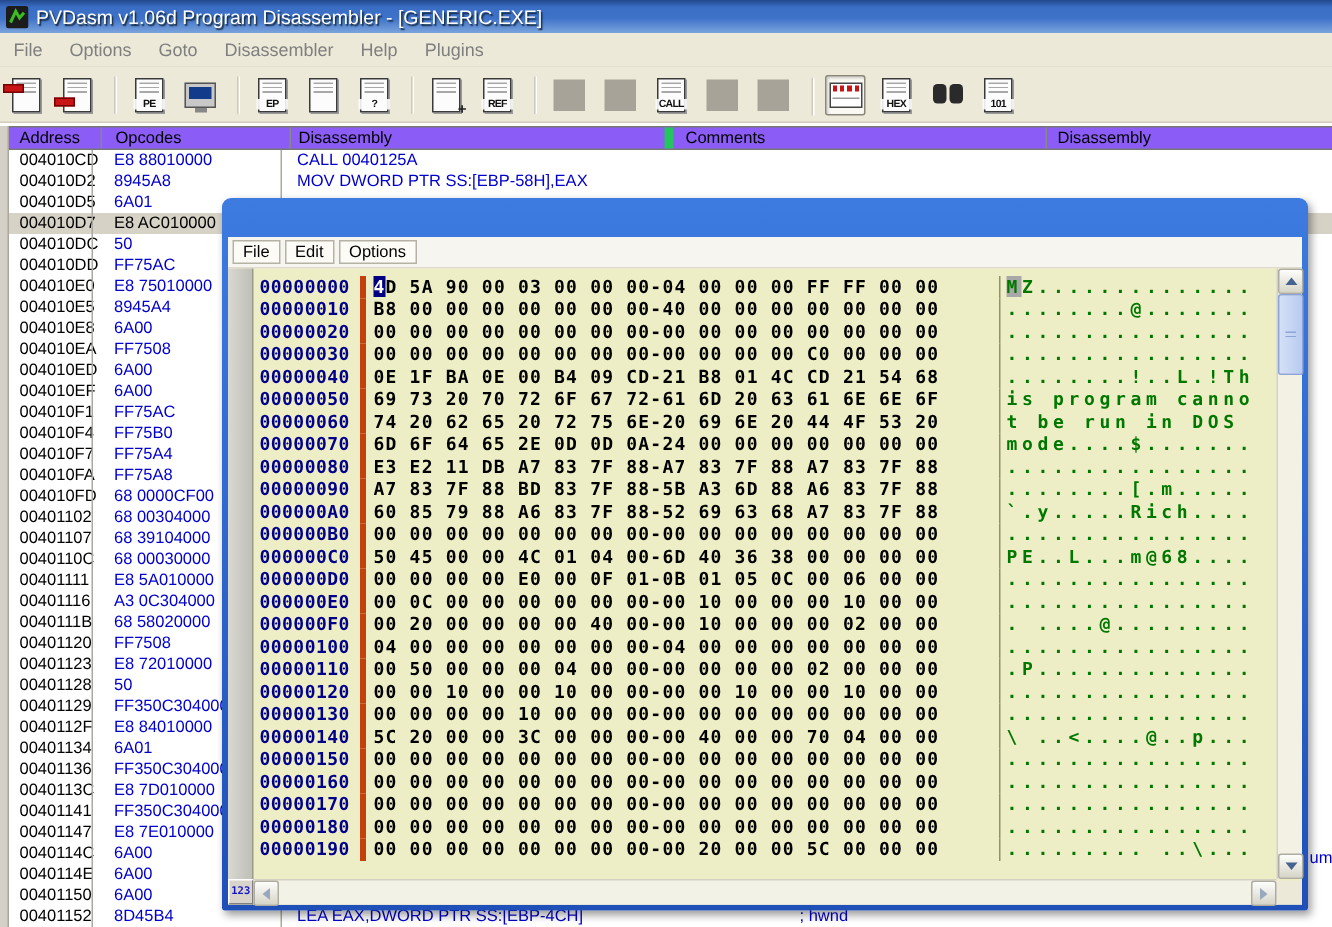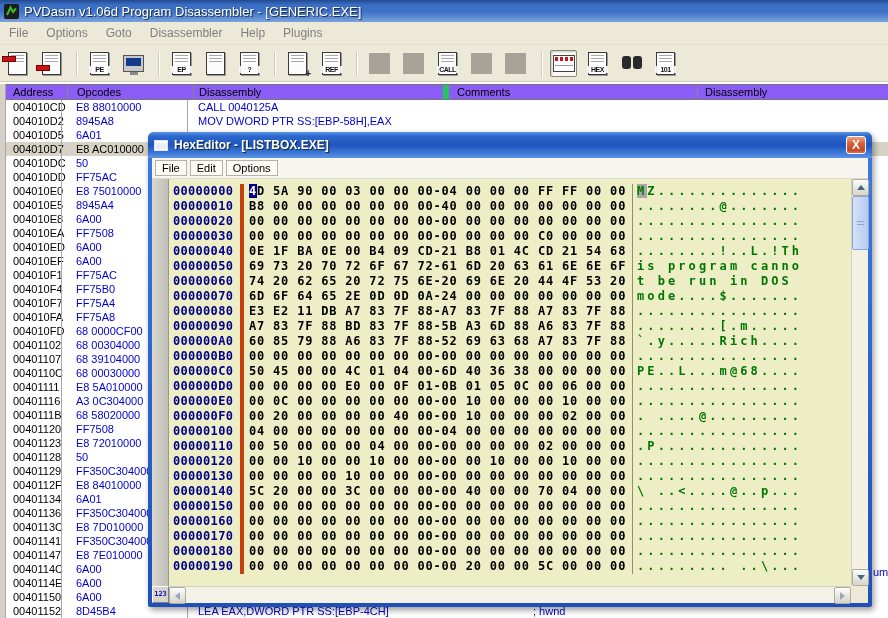--- a/index.html
+++ b/index.html
@@ -91,21 +91,21 @@
   .hexcontent { position:absolute; left:0; top:21px; right:0; bottom:0; background:#EDEDC6; }
   .gutter { position:absolute; left:0; top:0; width:17px; bottom:17px;
     background:linear-gradient(90deg,#D9D9D1,#BFBFB7); border-right:1px solid #9A9A8A; }
   .hexrows { position:absolute; left:18px; top:0; right:17px; bottom:17px; overflow:hidden; padding-top:5px; }
   .hexrow { height:15px; line-height:15px; white-space:pre;
     font-family:"DejaVu Sans Mono",monospace; font-weight:bold; font-size:12px; }
   .off { display:inline-block; width:70px; padding-left:3px; color:#00008B; letter-spacing:0.3px; }
   .bytes { display:inline-block; width:392px; padding-left:5px; letter-spacing:0.8px; color:#000;
     border-left:4px solid #c2410c; }
   .asc { display:inline-block; padding-left:4px; letter-spacing:3.1px; color:#007800;
-    border-left:1px solid #90906A; }
+    border-left:1px solid #90906A;margin-left:34px; }
   .cur { background:#000080; color:#fff; }
   .curA { background:#A8A8A8; }
 
   .vscroll { position:absolute; right:0; top:0; width:17px; bottom:17px; background:#F2F1E4; border-left:1px solid #D3D2C2; }
   .sbtn { position:absolute; width:17px; height:17px; background:linear-gradient(180deg,#FDFDFB,#D7D5C8);
     border:1px solid #AEACA0; border-radius:2px; display:flex; align-items:center; justify-content:center; }
   .sb-up { top:0; left:0; } .sb-down { bottom:0; left:0; }
   .vthumb { position:absolute; left:0; top:17px; width:17px; height:54px;
     background:linear-gradient(90deg,#D5E0F6,#B7CBF0); border:1px solid #8CA4D8; border-radius:2px; }
   .vthumb::after { content:""; position:absolute; left:4px; right:4px; top:24px; height:5px;
@@ -261,25 +261,20 @@
       <div class="trow"><span class="c-addr">00401150</span><span class="c-ops">6A00</span><span class="c-dis"></span><span class="c-com"></span></div>
       <div class="trow"><span class="c-addr">00401152</span><span class="c-ops">8D45B4</span><span class="c-dis">LEA EAX,DWORD PTR SS:[EBP-4CH]</span><span class="c-com">; hwnd</span></div>
     </div>
   <div class="vline" style="left:61px"></div>
   <div class="vline" style="left:187px"></div>
 </div>
 <div class="leftstrip"></div>
 <div class="umfrag">um</div>
 
 <div class="hexwin">
-  <div class="hextitlebar">
-    <span class="hexwicon"></span>
-    <span class="hextitle">HexEditor - [LISTBOX.EXE]</span>
-    <span class="hexclose">X</span>
-  </div>
   <div class="hexbody">
     <div class="hexmenubar">
       <span class="hmitem">File</span>
       <span class="hmitem">Edit</span>
       <span class="hmitem">Options</span>
     </div>
     <div class="hexcontent">
       <div class="gutter"></div>
       <div class="hexrows">
           <div class="hexrow"><span class="off">00000000</span><span class="bytes"><span class="cur">4</span>D 5A 90 00 03 00 00 00-04 00 00 00 FF FF 00 00</span><span class="asc"><span class="curA">M</span>Z..............</span></div>

